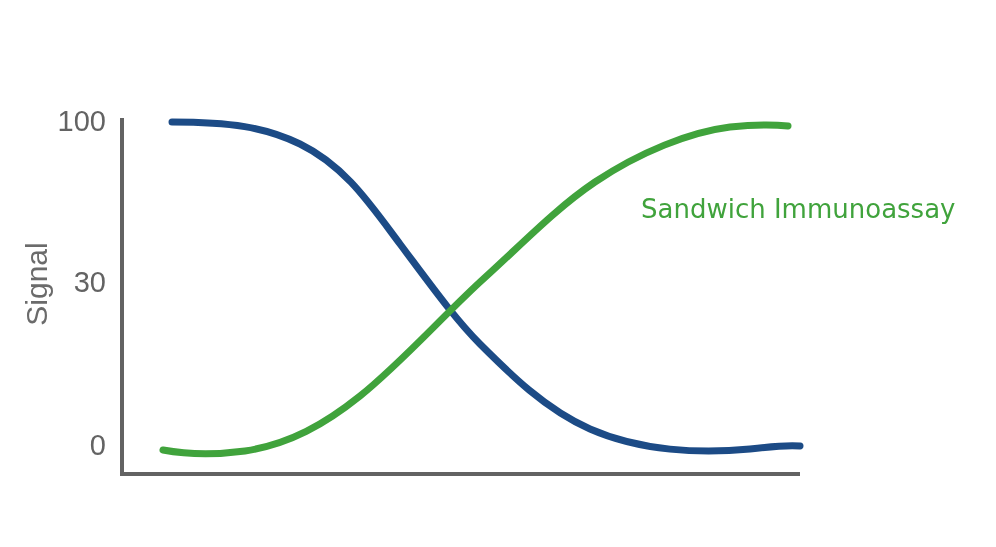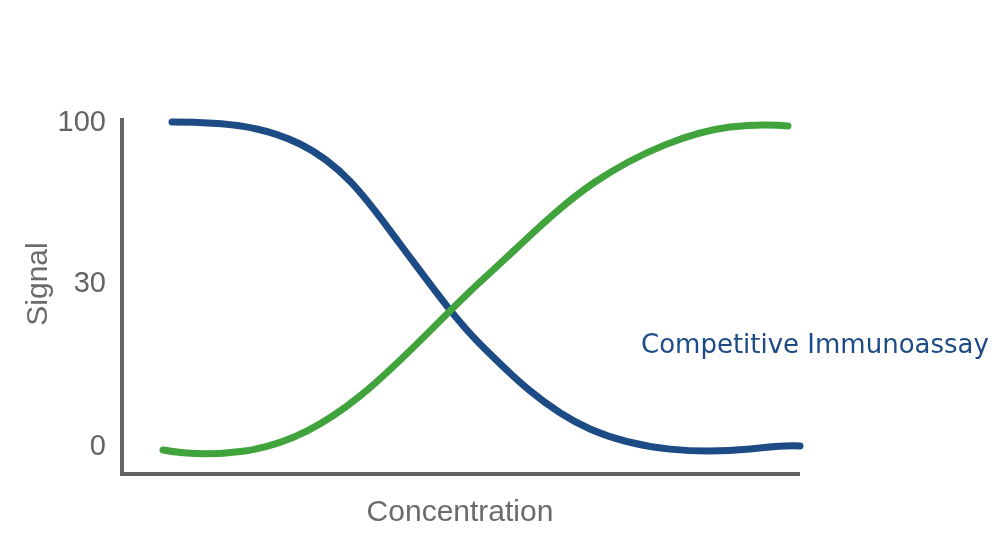--- a/index.html
+++ b/index.html
@@ -119,36 +119,35 @@
 <div id="figure">
 
   <div class="axis-line" id="y-axis-line" style="background: rgb(99, 99, 99);"></div>
   <div class="axis-line" id="x-axis-line" style="background: rgb(99, 99, 99);"></div>
 
   <div class="tick-label" id="tick-100" style="color: rgb(99, 99, 99);">100</div>
   <div class="tick-label" id="tick-50" style="color: rgb(99, 99, 99);">30</div>
   <div class="tick-label" id="tick-0" style="color: rgb(99, 99, 99);">0</div>
 
   <div id="y-axis-title" style="color: rgb(107, 107, 107);">Signal</div>
-  <div id="x-axis-title" style="color: rgb(107, 107, 107);">Concentration</div>
 
   <svg id="plot-svg" viewBox="0 0 996 547" xmlns="http://www.w3.org/2000/svg">
 
     <path id="curve-competitive" fill="none" stroke="#1c4b86" stroke-width="7" stroke-linecap="round" stroke-linejoin="round" d="M 172,108
              C 230,108 265,113 300,130
              C 345,152 370,190 400,230
              C 430,270 455,305 480,330
              C 510,360 545,395 590,415
              C 640,437 700,440 750,435
              C 775,432 790,431 800,432"></path>
 
     <path id="curve-sandwich" fill="none" stroke="#40a33c" stroke-width="7" stroke-linecap="round" stroke-linejoin="round" d="M 163,436
              C 190,441 215,441 245,437
              C 290,430 325,410 360,382
              C 400,350 440,305 480,268
              C 520,232 555,195 595,168
              C 640,138 690,118 730,113
              C 760,110 778,111 788,112"></path>
   </svg>
 
-  <div class="series-label" id="label-competitive" style="color:#1c4b86;">Competitive Immunoassay</div>
+  <div class="series-label" id="label-sandwich" style="color:#40a33c;">Sandwich Immunoassay</div>
 
 </div>
 
 </body></html>

